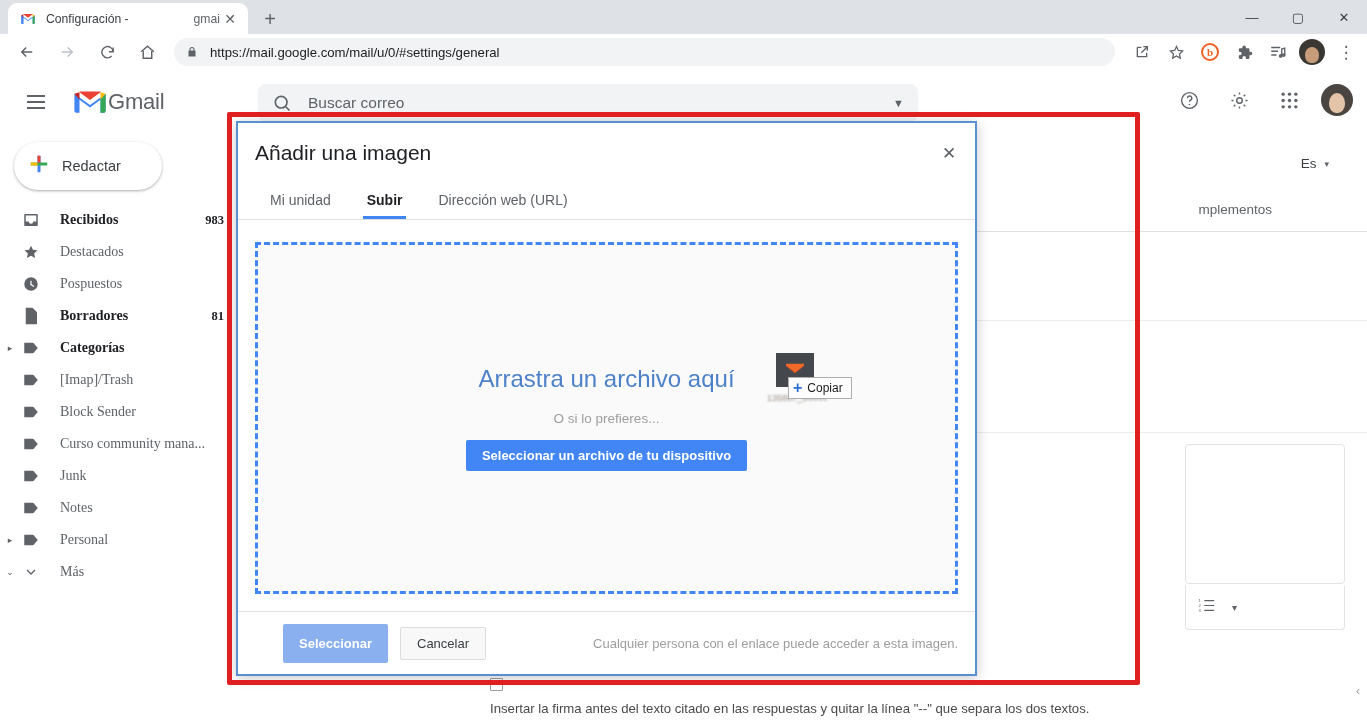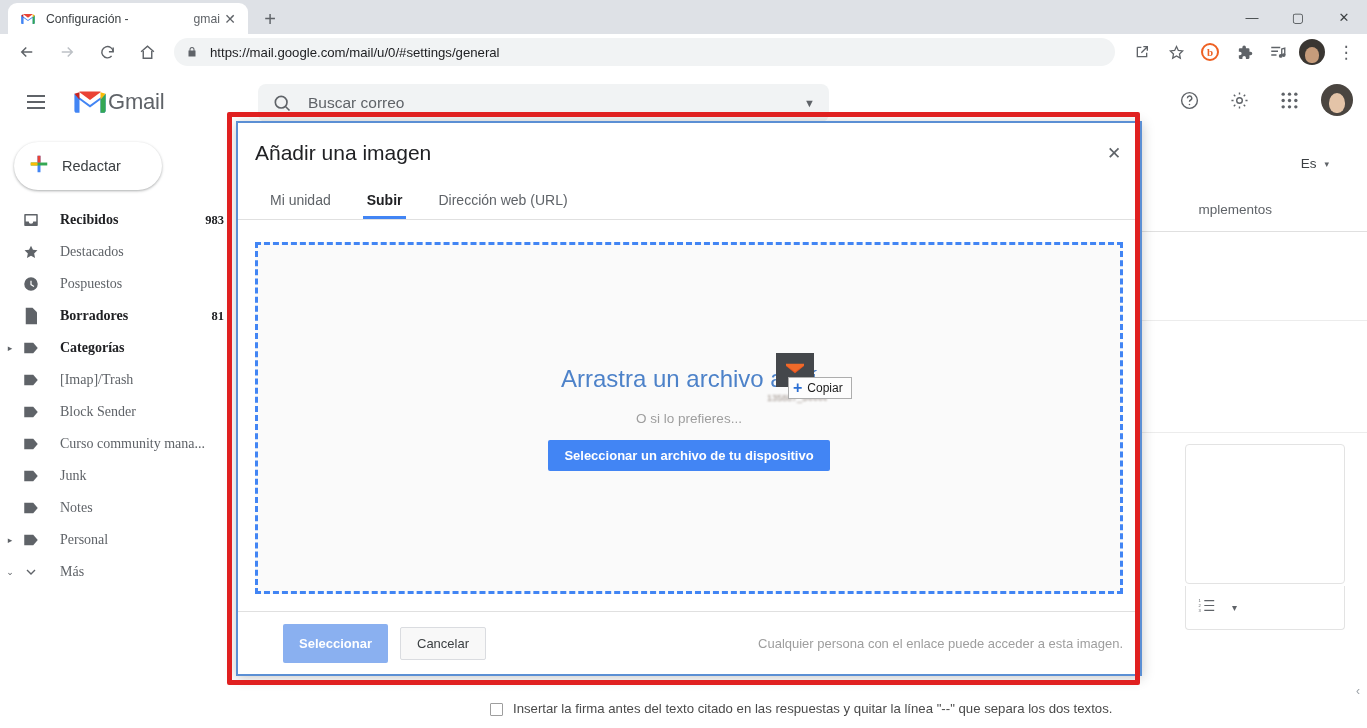--- a/index.html
+++ b/index.html
@@ -94,21 +94,21 @@
   .gmail { position: absolute; left: 0; top: 70px; width: 1367px; height: 658px; background:#fff; }
 
   .gheader { position: absolute; left:0; top:0; width:1367px; height:64px; display:flex; align-items:center; }
   .hamburger { width:48px; height:48px; margin-left:12px; border-radius:50%;
     display:flex; flex-direction:column; align-items:center; justify-content:center; gap:4px; }
   .hamburger span { display:block; width:18px; height:2px; background:#5f6368; }
   .gmail-logo { display:flex; align-items:center; margin-left:12px; }
   .gmail-word { font-size: 22px; color:#5f6368; font-family:"Liberation Sans",sans-serif; letter-spacing:-0.2px;}
 
   .searchbar {
-    position:absolute; left:258px; top:14px; width:571px; height:38px;
+    position:absolute; left:258px; top:14px; width:660px; height:38px;
     background:#f1f3f4; border-radius:8px; display:flex; align-items:center; padding:0 14px;
   }
   .search-ico { width:20px; height:20px; color:#5f6368; flex:0 0 20px; }
   .search-input {
     flex:1 1 auto; border:none; background:transparent; outline:none;
     font-size:15.5px; color:#202124; margin-left:16px;
     font-family:"Liberation Sans",sans-serif;
   }
   .search-input::placeholder { color:#5f6368; }
   .search-caret { color:#5f6368; font-size:11px; }
@@ -145,35 +145,35 @@
   .lang-caret { font-size:9px; color:#5f6368; }
   .settings-tabs { position:absolute; left:0; top:58px; right:0; height:40px; border-bottom:1px solid #e0e0e0;}
   .settings-tab { position:absolute; right:95px; top:10px; font-size:13.5px; color:#5f6368; white-space:nowrap;}
   .rule { position:absolute; left:0; right:0; height:1px; background:#ececec; }
   .sig-box { position:absolute; right:22px; top:310px; width:160px; height:140px;
     border:1px solid #e3e3e3; border-radius:4px; }
   .sig-toolbar { position:absolute; right:22px; top:452px; width:160px; height:44px;
     border:1px solid #e3e3e3; border-top:none; border-radius:0 0 4px 4px;
     display:flex; align-items:center; padding-left:12px; gap:16px; }
   .numlist-ico { color:#5f6368; }
-  .bottom-check { position:absolute; left:252px; bottom:12px; display:flex; align-items:flex-start; gap:10px; }
+  .bottom-check { position:absolute; left:252px; bottom:12px; display:flex; align-items:flex-start; gap:10px;flex-direction:column; }
   .bottom-check .cb { width:13px; height:13px; border:1px solid #9e9e9e; border-radius:1px; margin-top:2px; flex:0 0 13px;}
   .bottom-check .ctext { font-size:13.2px; color:#4a4a4a; white-space:nowrap; }
   .scroll-chip { position:absolute; right:2px; bottom:22px; width:14px; height:30px;
     color:#9aa0a6; font-size:12px; display:flex; align-items:center; justify-content:center;}
 
   
   .annot-red {
     position:absolute; left:227px; top:112px; width:913px; height:573px;
     border:5px solid #e02020; border-radius:2px; z-index:40; pointer-events:none;
   }
 
   
   .dialog {
-    position:absolute; left:236px; top:121px; width:906px; height:555px;
+    position:absolute; left:236px; top:121px; width:741px; height:555px;
     background:#fff; border:2px solid #5b8fd4; z-index:30;
     box-shadow:0 2px 12px rgba(0,0,0,.22);
   }
   .dlg-title { position:absolute; left:17px; top:18px; font-size:21px; color:#202124; }
   .dlg-close { position:absolute; right:12px; top:16px; width:28px; height:28px;
     display:flex; align-items:center; justify-content:center; color:#5f6368; font-size:17px; }
   .dlg-tabs { position:absolute; left:14px; top:58px; right:0; height:38px; display:flex; align-items:flex-end; gap:0; }
   .dlg-tab { height:38px; padding:0 18px; display:flex; align-items:center;
     font-size:14px; color:#5f6368; position:relative; }
   .dlg-tab.active { color:#202124; font-weight:bold; }

